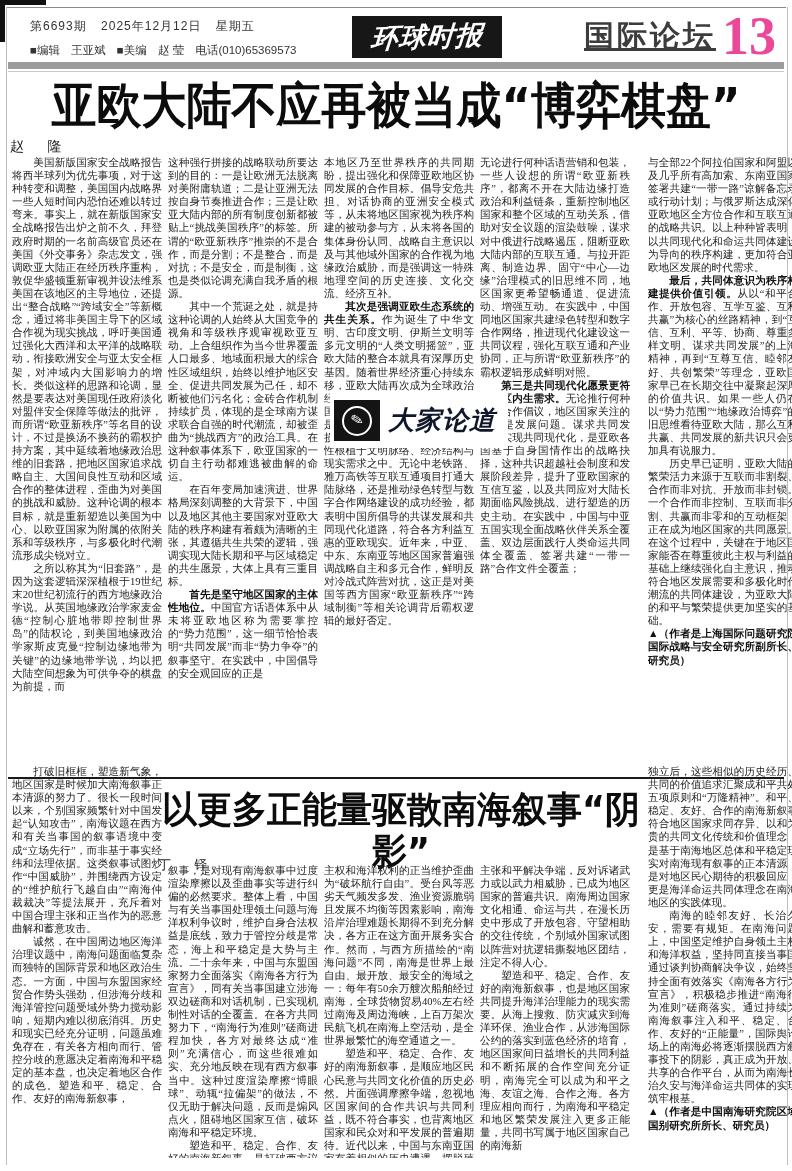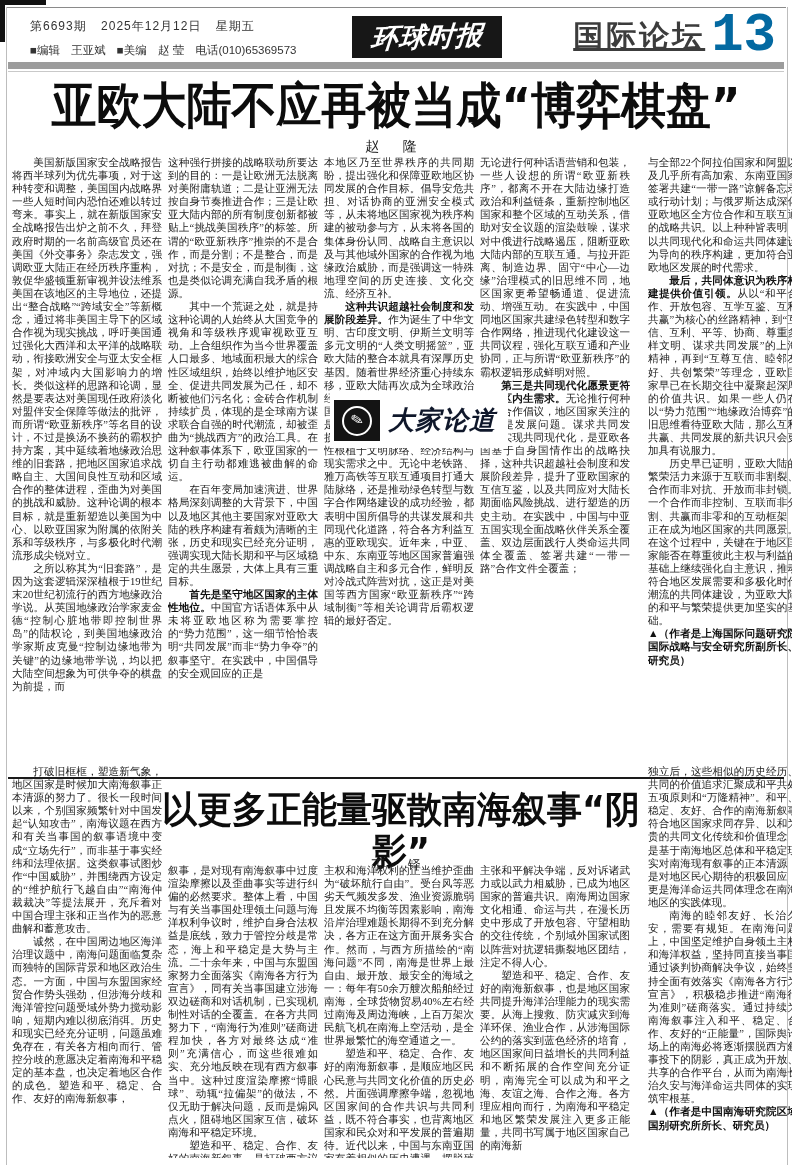--- a/index.html
+++ b/index.html
@@ -20,30 +20,30 @@
   .mast-line2{font-size:11.5px;color:#333;margin-top:8px;}
   .mast-line2 span{margin-right:8px;}
   .mast-logo{position:absolute;left:338px;top:0px;width:150px;height:42px;background:#171717;
              display:flex;align-items:center;justify-content:center;}
   .mast-logo span{color:#fff;font-size:27px;font-weight:bold;font-style:italic;
                   font-family:"DejaVu Serif","Liberation Serif",serif;letter-spacing:1px;
                   transform:skewX(-6deg) rotate(-2deg);}
   .mast-right{position:absolute;right:2px;top:-4px;white-space:nowrap;}
   .section-title{font-size:30px;font-weight:bold;color:#3c3c3c;letter-spacing:3px;
                  font-family:"DejaVu Serif","Liberation Serif",serif;vertical-align:top;line-height:48px;text-decoration:underline;}
-  .page-num{font-size:54px;font-weight:bold;color:#0369a1;
-            font-family:Liberation Mono, monospace;vertical-align:top;line-height:48px;margin-left:6px;}
+  .page-num{font-size:54px;font-weight:bold;color:#ec4899;
+            font-family:Liberation Serif, serif;vertical-align:top;line-height:48px;margin-left:6px;}
   .mast-bar{position:absolute;left:8px;top:62px;width:776px;height:7px;background:#9c9c9c;}
   .mast-bar-line{position:absolute;left:8px;top:71px;width:776px;height:1px;background:#c9c9c9;}
   
   .headline1{position:absolute;left:10px;top:78px;width:772px;text-align:center;
              font-size:45px;font-weight:900;color:#0c0c0c;letter-spacing:0px;
              font-family:"DejaVu Sans","Liberation Sans",sans-serif;line-height:52px;
              transform:scaleY(1.08);transform-origin:top center;}
-  .author{position:absolute;text-align:center;font-size:14px;color:#222;letter-spacing:10px;}
+  .author{position:absolute;text-align:left;font-size:14px;color:#222;letter-spacing:10px;}
   .author1{left:10px;top:138px;width:772px;}
   
   .col{position:absolute;width:150px;overflow:hidden;text-align:justify;}
   .col p{margin:0;font-size:10.6px;line-height:13.1px;text-indent:2em;
          word-break:break-all;color:#222;}
   .col p.noindent{text-indent:0;}
   .col p b{font-weight:bold;color:#111;}
   .col p.bold-para{font-weight:bold;text-indent:0;color:#111;}
   .c-top{top:156px;height:617px;}
   .cx1{left:12px;} .cx2{left:168px;} .cx3{left:324px;} .cx4{left:480px;} .cx5{left:636px;margin-left:12px;}
@@ -106,26 +106,26 @@
   <div class="headline1">亚欧大陆不应再被当成“博弈棋盘”</div>
   <div class="author author1">赵 隆</div>
 
   <div class="col c-top cx1">
       <p>美国新版国家安全战略报告将西半球列为优先事项，对于这种转变和调整，美国国内战略界一些人短时间内恐怕还难以转过弯来。事实上，就在新版国家安全战略报告出炉之前不久，拜登政府时期的一名前高级官员还在美国《外交事务》杂志发文，强调欧亚大陆正在经历秩序重构，敦促华盛顿重新审视并设法维系美国在该地区的主导地位，还提出“整合战略”“跨域安全”等新概念，通过将非美国主导下的区域合作视为现实挑战，呼吁美国通过强化大西洋和太平洋的战略联动，衔接欧洲安全与亚太安全框架，对冲域内大国影响力的增长。类似这样的思路和论调，显然是要表达对美国现任政府淡化对盟伴安全保障等做法的批评，而所谓“欧亚新秩序”等名目的设计，不过是换汤不换药的霸权护持方案，其中延续着地缘政治思维的旧套路，把地区国家追求战略自主、大国间良性互动和区域合作的整体进程，歪曲为对美国的挑战和威胁。这种论调的根本目标，就是重新塑造以美国为中心、以欧亚国家为附属的依附关系和等级秩序，与多极化时代潮流形成尖锐对立。</p>
       <p>之所以称其为“旧套路”，是因为这套逻辑深深植根于19世纪末20世纪初流行的西方地缘政治学说。从英国地缘政治学家麦金德“控制心脏地带即控制世界岛”的陆权论，到美国地缘政治学家斯皮克曼“控制边缘地带为关键”的边缘地带学说，均以把大陆空间想象为可供争夺的棋盘为前提，而</p>
     </div>
   <div class="col c-top cx2">
       <p class="noindent">这种强行拼接的战略联动所要达到的目的：一是让欧洲无法脱离对美附庸轨道；二是让亚洲无法按自身节奏推进合作；三是让欧亚大陆内部的所有制度创新都被贴上“挑战美国秩序”的标签。所谓的“欧亚新秩序”推崇的不是合作，而是分割；不是整合，而是对抗；不是安全，而是制衡，这也是类似论调充满自我矛盾的根源。</p>
       <p>其中一个荒诞之处，就是持这种论调的人始终从大国竞争的视角和等级秩序观审视欧亚互动。上合组织作为当今世界覆盖人口最多、地域面积最大的综合性区域组织，始终以维护地区安全、促进共同发展为己任，却不断被他们污名化；金砖合作机制持续扩员，体现的是全球南方谋求联合自强的时代潮流，却被歪曲为“挑战西方”的政治工具。在这种叙事体系下，欧亚国家的一切自主行动都难逃被曲解的命运。</p>
-      <p>在百年变局加速演进、世界格局深刻调整的大背景下，中国以及地区其他主要国家对亚欧大陆的秩序构建有着颇为清晰的主张，历史和现实已经充分证明，强调实现大陆长期和平与区域稳定的共生愿景，大体上具有三重目标。</p>
+      <p>在百年变局加速演进、世界格局深刻调整的大背景下，中国以及地区其他主要国家对亚欧大陆的秩序构建有着颇为清晰的主张，其遵循共生共荣的逻辑，强调实现大陆长期和平与区域稳定的共生愿景，大体上具有三重目标。</p>
       <p><b>首先是坚守地区国家的主体性地位。</b>中国官方话语体系中从未将亚欧地区称为需要掌控的“势力范围”，这一细节恰恰表明“共同发展”而非“势力争夺”的叙事坚守。在实践中，中国倡导的安全观回应的正是</p>
     </div>
   <div class="col c-top cx3">
       <p class="noindent">本地区乃至世界秩序的共同期盼，提出强化和保障亚欧地区协同发展的合作目标。倡导安危共担、对话协商的亚洲安全模式等，从未将地区国家视为秩序构建的被动参与方，从未将各国的集体身份认同、战略自主意识以及与其他域外国家的合作视为地缘政治威胁，而是强调这一特殊地理空间的历史连接、文化交流、经济互补。</p>
-      <p><b>这种共识超越社会制度和发展阶段差异。</b>作为诞生了中华文明、古印度文明、伊斯兰文明等多元文明的“人类文明摇篮”，亚欧大陆的整合本就具有深厚历史基因。随着世界经济重心持续东移，亚欧大陆再次成为全球政治经济格局演变的“主舞台”。域外国家搞“跨域制衡”，无视自身亦是地区生态系统的一部分，既有损亚欧，也无益于自身，其共生性根植于文明脉络、经济结构与现实需求之中。无论中老铁路、雅万高铁等互联互通项目打通大陆脉络，还是推动绿色转型与数字合作网络建设的成功经验，都表明中国所倡导的共谋发展和共同现代化道路，符合各方利益互惠的亚欧现实。近年来，中亚、中东、东南亚等地区国家普遍强调战略自主和多元合作，鲜明反对冷战式阵营对抗，这正是对美国等西方国家“欧亚新秩序”“跨域制衡”等相关论调背后霸权逻辑的最好否定。</p>
+      <p><b>其次是强调亚欧生态系统的共生关系。</b>作为诞生了中华文明、古印度文明、伊斯兰文明等多元文明的“人类文明摇篮”，亚欧大陆的整合本就具有深厚历史基因。随着世界经济重心持续东移，亚欧大陆再次成为全球政治经济格局演变的“主舞台”。域外国家搞“跨域制衡”，无视自身亦是地区生态系统的一部分，既有损亚欧，也无益于自身，其共生性根植于文明脉络、经济结构与现实需求之中。无论中老铁路、雅万高铁等互联互通项目打通大陆脉络，还是推动绿色转型与数字合作网络建设的成功经验，都表明中国所倡导的共谋发展和共同现代化道路，符合各方利益互惠的亚欧现实。近年来，中亚、中东、东南亚等地区国家普遍强调战略自主和多元合作，鲜明反对冷战式阵营对抗，这正是对美国等西方国家“欧亚新秩序”“跨域制衡”等相关论调背后霸权逻辑的最好否定。</p>
     </div>
   <div class="col c-top cx4">
       <p class="noindent">无论进行何种话语营销和包装，一些人设想的所谓“欧亚新秩序”，都离不开在大陆边缘打造政治和利益链条，重新控制地区国家和整个区域的互动关系，借助对安全议题的渲染鼓噪，谋求对中俄进行战略遏压，阻断亚欧大陆内部的互联互通。与拉开距离、制造边界、固守“中心—边缘”治理模式的旧思维不同，地区国家更希望畅通道、促进流动、增强互动。在实践中，中国同地区国家共建绿色转型和数字合作网络，推进现代化建设这一共同议程，强化互联互通和产业协同，正与所谓“欧亚新秩序”的霸权逻辑形成鲜明对照。</p>
       <p><b>第三是共同现代化愿景更符合地区内生需求。</b>无论推行何种经济合作倡议，地区国家关注的始终是发展问题。谋求共同发展、实现共同现代化，是亚欧各国基于自身国情作出的战略抉择，这种共识超越社会制度和发展阶段差异，提升了亚欧国家的互信互鉴，以及共同应对大陆长期面临风险挑战、进行塑造的历史主动。在实践中，中国与中亚五国实现全面战略伙伴关系全覆盖、双边层面践行人类命运共同体全覆盖、签署共建“一带一路”合作文件全覆盖；</p>
     </div>
   <div class="col c-top cx5">
       <p class="noindent">与全部22个阿拉伯国家和阿盟以及几乎所有高加索、东南亚国家签署共建“一带一路”谅解备忘录或行动计划；与俄罗斯达成深化亚欧地区全方位合作和互联互通的战略共识。以上种种皆表明，以共同现代化和命运共同体建设为导向的秩序构建，更加符合亚欧地区发展的时代需求。</p>
       <p><b>最后，共同体意识为秩序构建提供价值引领。</b>从以“和平合作、开放包容、互学互鉴、互利共赢”为核心的丝路精神，到“互信、互利、平等、协商、尊重多样文明、谋求共同发展”的上海精神，再到“互尊互信、睦邻友好、共创繁荣”等理念，亚欧国家早已在长期交往中凝聚起深厚的价值共识。如果一些人仍在以“势力范围”“地缘政治博弈”的旧思维看待亚欧大陆，那么互利共赢、共同发展的新共识只会更加具有说服力。</p>
       <p>历史早已证明，亚欧大陆的繁荣活力来源于互联而非割裂、合作而非对抗、开放而非封锁。一个合作而非控制、互联而非分割、共赢而非零和的互动框架，正在成为地区国家的共同愿景。在这个过程中，关键在于地区国家能否在尊重彼此主权与利益的基础上继续强化自主意识，推动符合地区发展需要和多极化时代潮流的共同体建设，为亚欧大陆的和平与繁荣提供更加坚实的基础。</p>
       <p class="bold-para">▲（作者是上海国际问题研究院国际战略与安全研究所副所长、研究员）</p>

